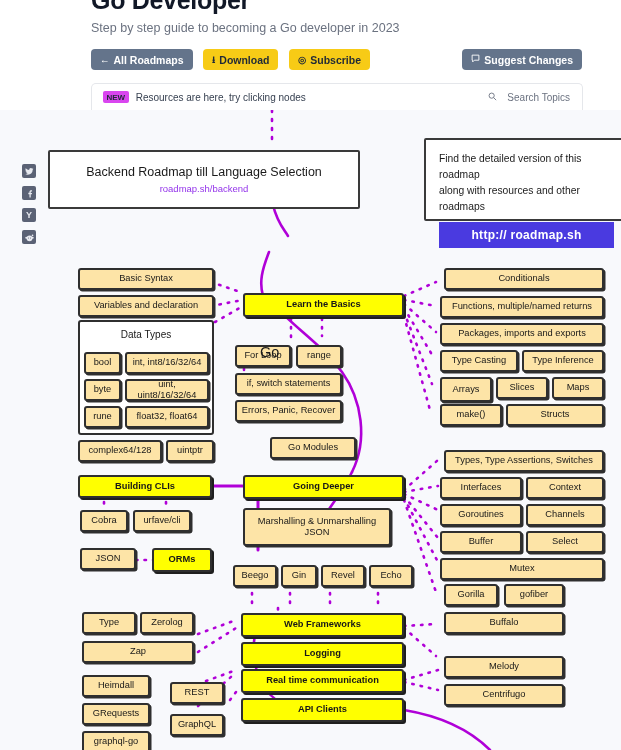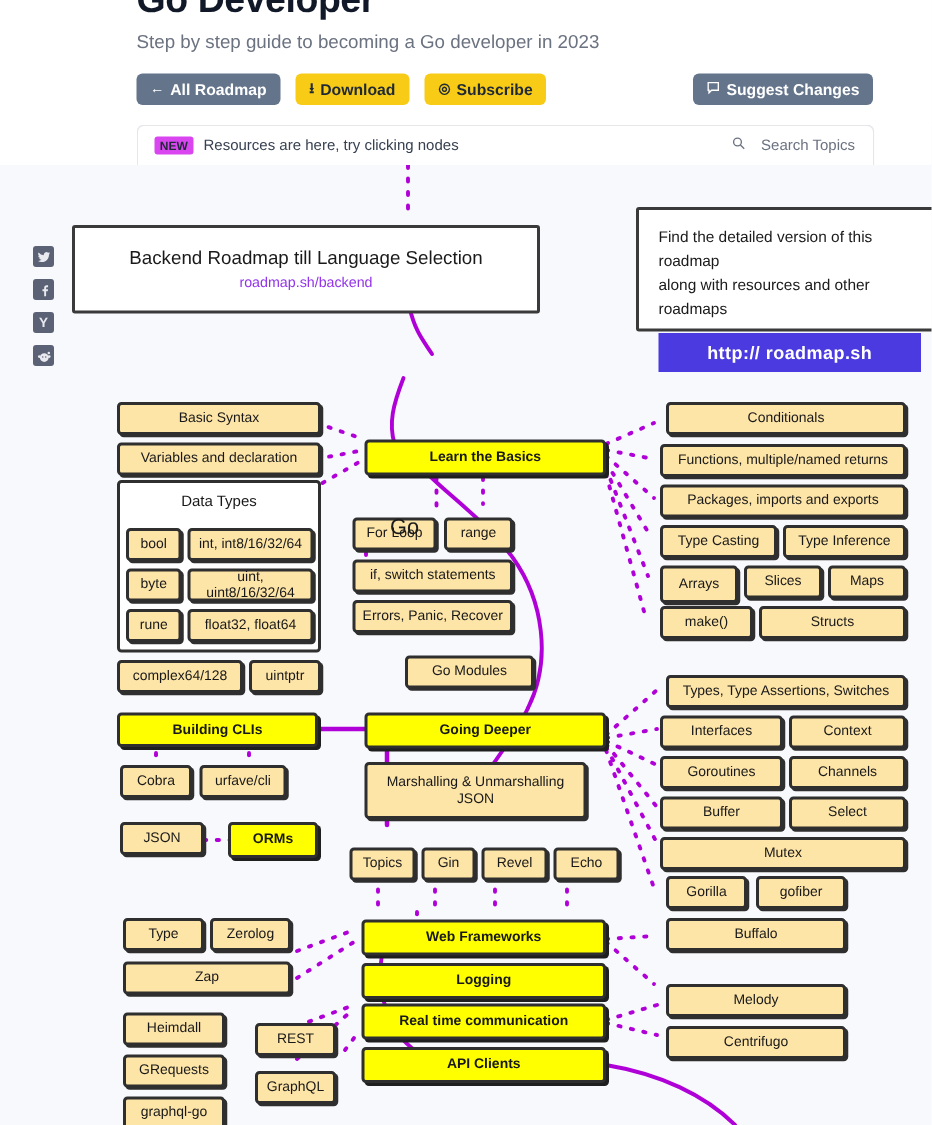--- a/index.html
+++ b/index.html
@@ -106,21 +106,21 @@
 </head>
 <body>
 
 <div id="header">
   <div id="page-title">Go Developer</div>
   <div id="page-subtitle">Step by step guide to becoming a Go developer in 2023</div>
 
   <div id="btnrow">
     <span class="btn btn-dark">
       <span class="bicon">←</span>
-      <span>All Roadmap</span>
+      <span>All Roadmaps</span>
     </span>
     <span class="btn btn-yellow">
       <span class="bicon">⭳</span>
       <span>Download</span>
     </span>
     <span class="btn btn-yellow">
       <span class="bicon">◎</span>
       <span>Subscribe</span>
     </span>
   </div>
@@ -278,21 +278,21 @@
   <div class="node n-primary" style="left:243px;top:183px;width:161px;height:24px;">Learn the Basics</div>
   <div class="node n-sec" style="left:235px;top:235px;width:56px;height:22px;">For Loop</div>
   <div class="node n-sec" style="left:296px;top:235px;width:46px;height:22px;">range</div>
   <div class="node n-sec" style="left:235px;top:263px;width:107px;height:22px;">if, switch statements</div>
   <div class="node n-sec" style="left:235px;top:290px;width:107px;height:22px;">Errors, Panic, Recover</div>
   <div class="node n-sec" style="left:270px;top:327px;width:86px;height:22px;">Go Modules</div>
 
   <div class="node n-primary" style="left:243px;top:365px;width:161px;height:24px;">Going Deeper</div>
   <div class="node n-sec" style="left:243px;top:398px;width:148px;height:38px;">Marshalling &amp; Unmarshalling JSON</div>
 
-  <div class="node n-sec" style="left:233px;top:455px;width:44px;height:22px;">Topics</div>
+  <div class="node n-sec" style="left:233px;top:455px;width:44px;height:22px;">Beego</div>
   <div class="node n-sec" style="left:281px;top:455px;width:36px;height:22px;">Gin</div>
   <div class="node n-sec" style="left:321px;top:455px;width:44px;height:22px;">Revel</div>
   <div class="node n-sec" style="left:369px;top:455px;width:44px;height:22px;">Echo</div>
 
   <div class="node n-primary" style="left:241px;top:503px;width:163px;height:24px;">Web Frameworks</div>
   <div class="node n-primary" style="left:241px;top:532px;width:163px;height:24px;">Logging</div>
   <div class="node n-primary" style="left:241px;top:559px;width:163px;height:24px;">Real time communication</div>
   <div class="node n-primary" style="left:241px;top:588px;width:163px;height:24px;">API Clients</div>
 
   <div class="node n-sec" style="left:444px;top:158px;width:160px;height:22px;">Conditionals</div>

